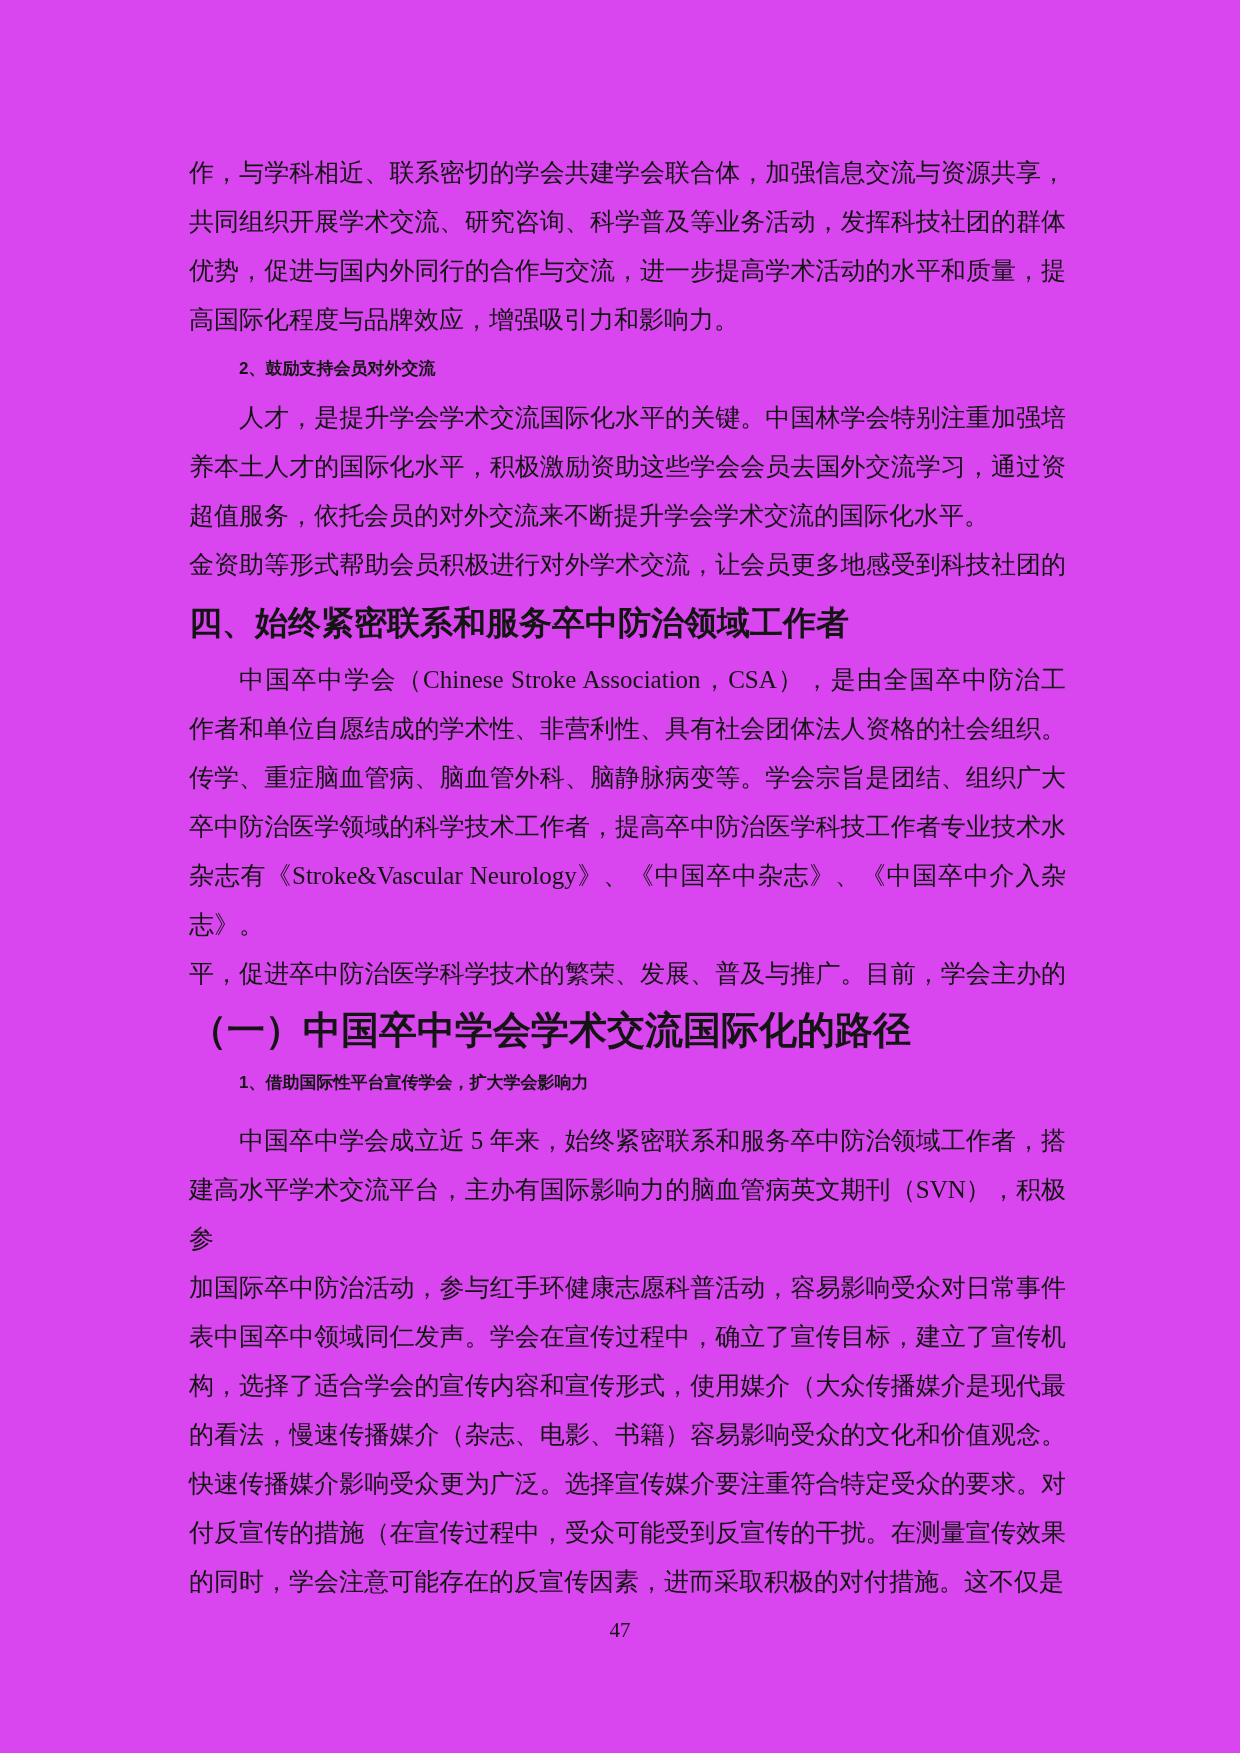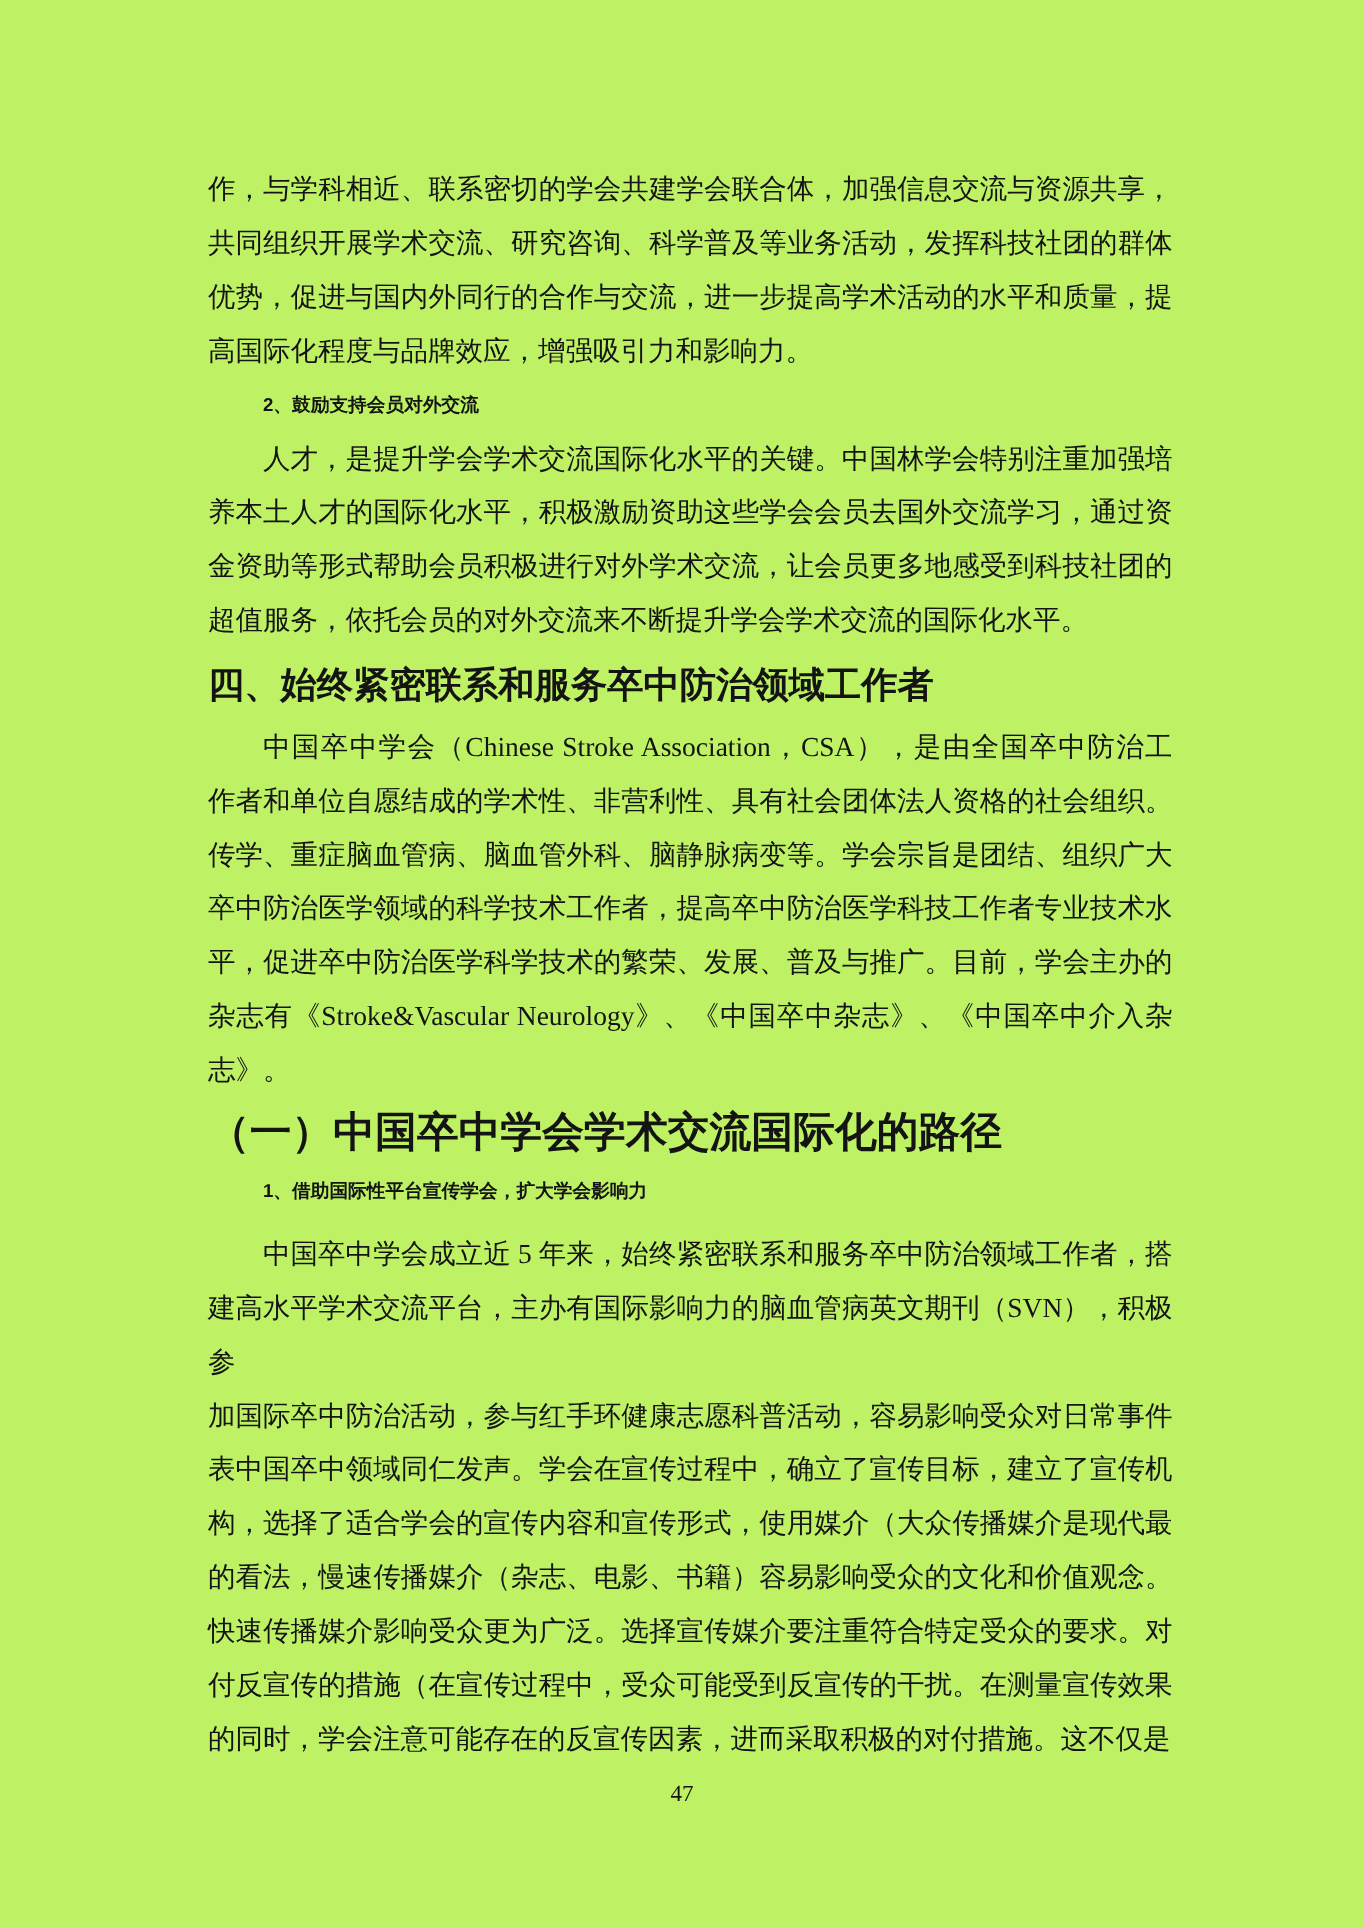--- a/index.html
+++ b/index.html
@@ -8,21 +8,21 @@
     height: 1753px;
     background: #ffffff;
     font-family: "Liberation Serif", "DejaVu Serif", serif;
     color: #141414;
     position: relative;
     overflow: hidden;
   }
   .page {
     position: absolute;
     inset: 0;
-    background: #bef264;
+    background: #d946ef;
   }
   .content {
     position: absolute;
     left: 189px;
     top: 148px;
     width: 877px;
   }
   .para {
     font-family: "Liberation Serif", "DejaVu Serif", serif;
     font-size: 25px;
@@ -84,33 +84,33 @@
         <div class="line">共同组织开展学术交流、研究咨询、科学普及等业务活动，发挥科技社团的群体</div>
         <div class="line">优势，促进与国内外同行的合作与交流，进一步提高学术活动的水平和质量，提</div>
         <div class="line last">高国际化程度与品牌效应，增强吸引力和影响力。</div>
       </div>
 
     <h3 class="h-bold">2、鼓励支持会员对外交流</h3>
 
     <div class="para indent">
         <div class="line">人才，是提升学会学术交流国际化水平的关键。中国林学会特别注重加强培</div>
         <div class="line">养本土人才的国际化水平，积极激励资助这些学会会员去国外交流学习，通过资</div>
+        <div class="line last">超值服务，依托会员的对外交流来不断提升学会学术交流的国际化水平。</div>
         <div class="line">金资助等形式帮助会员积极进行对外学术交流，让会员更多地感受到科技社团的</div>
-        <div class="line last">超值服务，依托会员的对外交流来不断提升学会学术交流的国际化水平。</div>
       </div>
 
     <h1 class="h-main">四、始终紧密联系和服务卒中防治领域工作者</h1>
 
     <div class="para indent">
         <div class="line">中国卒中学会（Chinese Stroke Association，CSA），是由全国卒中防治工</div>
         <div class="line">作者和单位自愿结成的学术性、非营利性、具有社会团体法人资格的社会组织。</div>
         <div class="line">传学、重症脑血管病、脑血管外科、脑静脉病变等。学会宗旨是团结、组织广大</div>
         <div class="line">卒中防治医学领域的科学技术工作者，提高卒中防治医学科技工作者专业技术水</div>
+        <div class="line last">杂志有《Stroke&amp;Vascular Neurology》、《中国卒中杂志》、《中国卒中介入杂志》。</div>
         <div class="line">平，促进卒中防治医学科学技术的繁荣、发展、普及与推广。目前，学会主办的</div>
-        <div class="line last">杂志有《Stroke&amp;Vascular Neurology》、《中国卒中杂志》、《中国卒中介入杂志》。</div>
       </div>
 
     <h2 class="h-sub">（一）中国卒中学会学术交流国际化的路径</h2>
 
     <h3 class="h-bold h-point">1、借助国际性平台宣传学会，扩大学会影响力</h3>
 
     <div class="para indent">
         <div class="line">中国卒中学会成立近 5 年来，始终紧密联系和服务卒中防治领域工作者，搭</div>
         <div class="line">建高水平学术交流平台，主办有国际影响力的脑血管病英文期刊（SVN），积极参</div>
         <div class="line">加国际卒中防治活动，参与红手环健康志愿科普活动，容易影响受众对日常事件</div>

